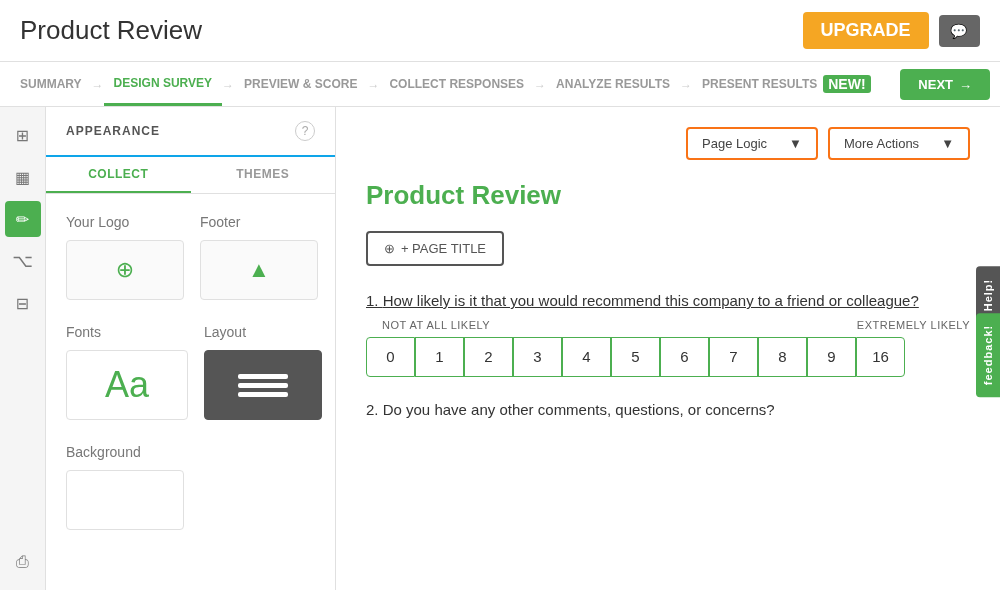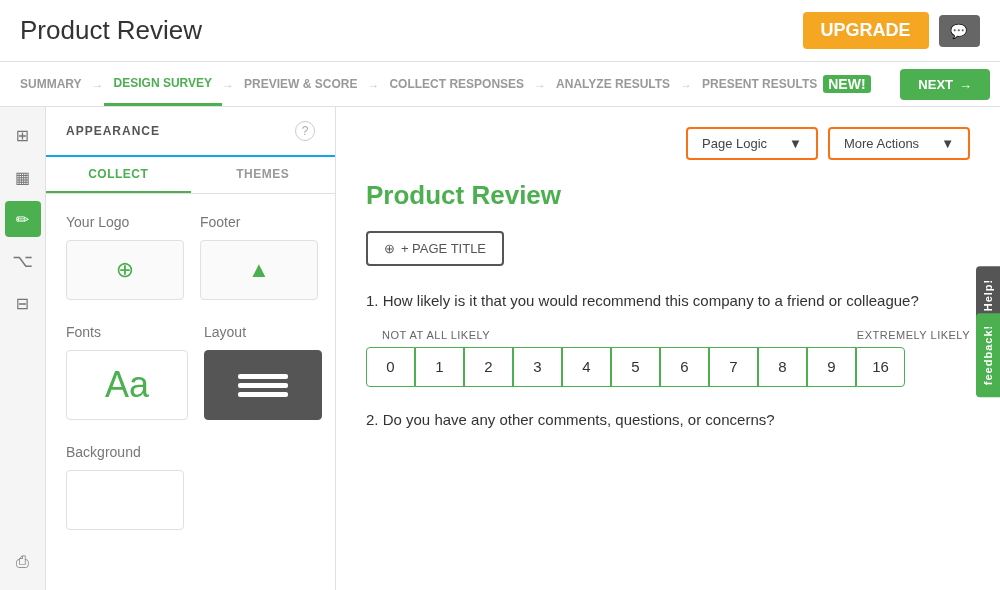--- a/index.html
+++ b/index.html
@@ -124,21 +124,21 @@
 
     .survey-title {
       font-size: 26px; font-weight: bold; color: #4caf50; margin-bottom: 20px;
     }
     .add-page-title-btn {
       border: 2px solid #555; border-radius: 4px; padding: 8px 16px;
       font-size: 13px; color: #555; cursor: pointer; display: inline-flex;
       align-items: center; gap: 6px; background: #fff; margin-bottom: 24px;
     }
 
-    .question-text { font-size: 15px; color: #333; margin-bottom: 16px; line-height: 1.5; }
+    .question-text { font-size: 15px; color: #333; margin-bottom: 6px; line-height: 1.5; text-decoration: underline; }
 
     .scale-container { margin-bottom: 24px; }
     .scale-labels { display: flex; justify-content: space-between; margin-bottom: 6px; }
     .scale-label { font-size: 11px; color: #666; letter-spacing: 0.5px; font-weight: 400; padding-left: 16px; }
     .scale-numbers { display: flex; }
     .scale-cell {
       border: 1px solid #4caf50; width: 49px; height: 40px;
       display: flex; align-items: center; justify-content: center;
       font-size: 15px; color: #333; cursor: pointer;
     }

